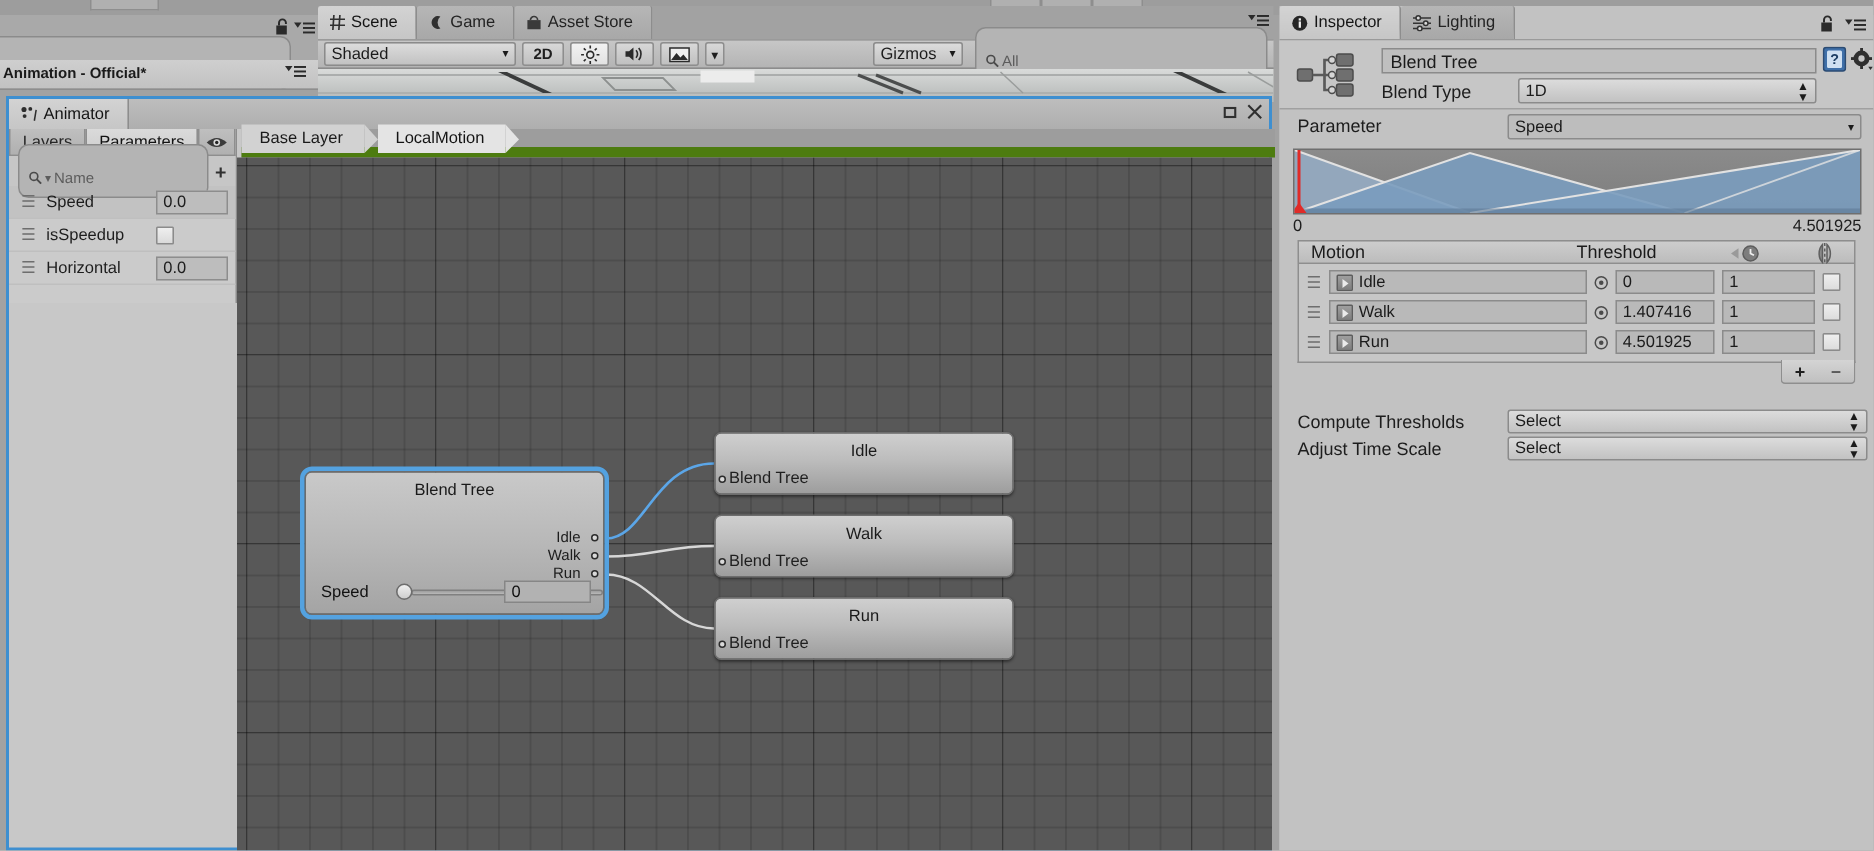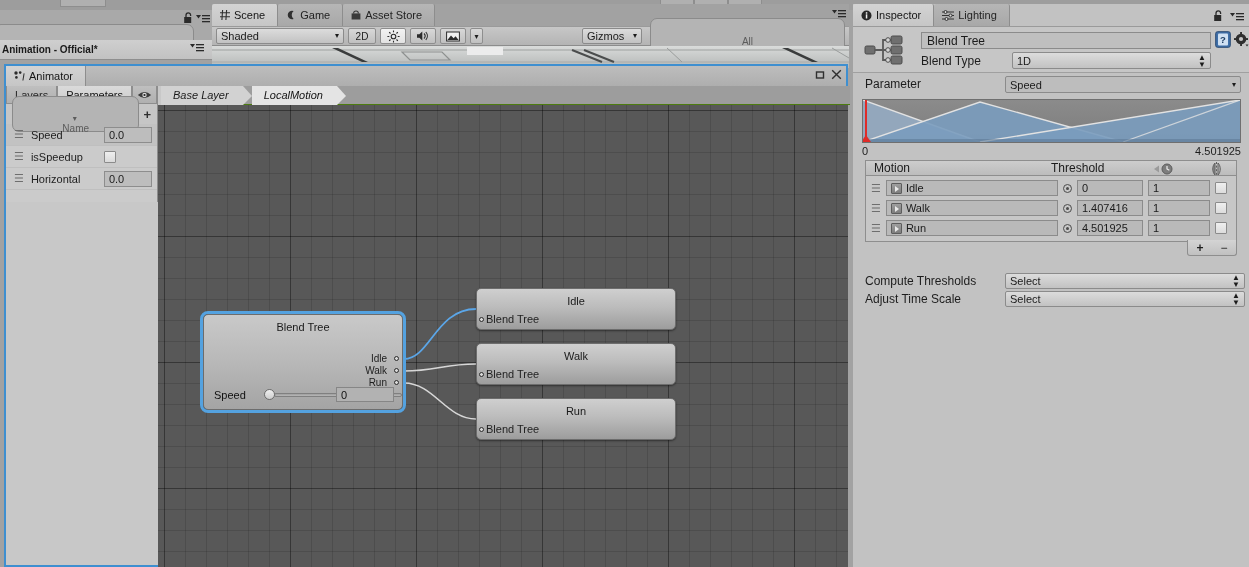--- a/index.html
+++ b/index.html
@@ -22,42 +22,42 @@
     border-right:1px solid #8d8d8d;
   }
   .u-tab.active{
     background:linear-gradient(#d3d3d3,#c6c6c6);
     color:#151515;
   }
   .btn{
     height:16px; background:linear-gradient(#d8d8d8,#c0c0c0);
     border:1px solid #8e8e8e; border-radius:2px;
     display:flex; align-items:center; justify-content:center;
-    font-size:10px; color:#202020; padding:0 5px;
+    font-size:10px; color:#202020; padding:0 5px;font-weight:bold;
   }
   .field{
     background:#bdbdbd; border:1px solid #8d8d8d;
     height:16px; display:flex; align-items:center; padding:0 4px;
     font-size:11px; color:#1d1d1d;
   }
   .popup{
     background:linear-gradient(#dcdcdc,#c2c2c2);
     border:1px solid #8b8b8b; border-radius:2px;
     height:16px; display:flex; align-items:center;
     padding:0 4px; font-size:11px; position:relative;
   }
   .popup .arr{ position:absolute; right:4px; font-size:8px; line-height:8px; }
   .chk{
     width:12px;height:12px;background:linear-gradient(#efefef,#dadada);
     border:1px solid #8b8b8b;border-radius:1px;
   }
   .search{
     height:14px;border:1px solid #8b8b8b;border-radius:7px;
-    background:#b4b4b4; display:flex; align-items:center;
-    padding:17px 6px; font-size:10px; color:#5c5c5c;flex-direction:column;
+    background:#b4b4b4; display:flex; align-items:flex-start;
+    padding:17px 6px; font-size:10px; color:#5c5c5c;
   }
   .lbl{ font-size:11px; color:#1d1d1d; white-space:nowrap; }
 
   
   #topstrip{ left:0; top:0; width:1249px; height:10px; background:#9d9d9d; }
   #tsbox1{ left:60px; top:0; width:46px; height:7px; background:#b0b0b0; border:1px solid #8e8e8e; border-top:none;}
   #tsbox2{ left:660px; top:0; width:34px; height:7px; background:#b0b0b0; border:1px solid #8e8e8e; border-top:none;}
   #tsbox3{ left:694px; top:0; width:34px; height:7px; background:#b0b0b0; border:1px solid #8e8e8e; border-top:none;}
   #tsbox4{ left:728px; top:0; width:34px; height:7px; background:#b0b0b0; border:1px solid #8e8e8e; border-top:none;}
 
@@ -105,21 +105,21 @@
   #paramSearchRow{ height:20px; display:flex; align-items:center; padding:0 6px; gap:4px;
     background:#c6c6c6;}
   .paramRow{ height:22px; display:flex; align-items:center; gap:7px; padding-left:8px;
      border-bottom:1px solid #bfbfbf; }
   .paramRow.alt{ background:#c2c2c2; }
   .grip{ color:#6e6e6e; font-size:11px; letter-spacing:0; }
 
   
   #breadcrumb{ position:absolute; left:155px; top:20px; height:19px;
      display:flex; align-items:center; background:#9d9d9d; width:689px;
-     border-bottom:1px solid #4d7c0f;font-style:italic;}
+     border-bottom:7px solid #4d7c0f;}
   .crumb{ height:19px; display:flex; align-items:center; padding:0 14px 0 12px;
      font-size:11px; position:relative; }
   .crumb.light{ background:#d2d2d2; color:#1a1a1a; }
   .crumb.lighter{ background:#e4e4e4; color:#141414; }
   .crumb:after{ content:""; position:absolute; right:-9px; top:0;
      border-top:10px solid transparent; border-bottom:9px solid transparent; }
   .crumb.light:after{ border-left:9px solid #d2d2d2; }
   .crumb.lighter:after{ border-left:9px solid #e4e4e4; }
 
   

